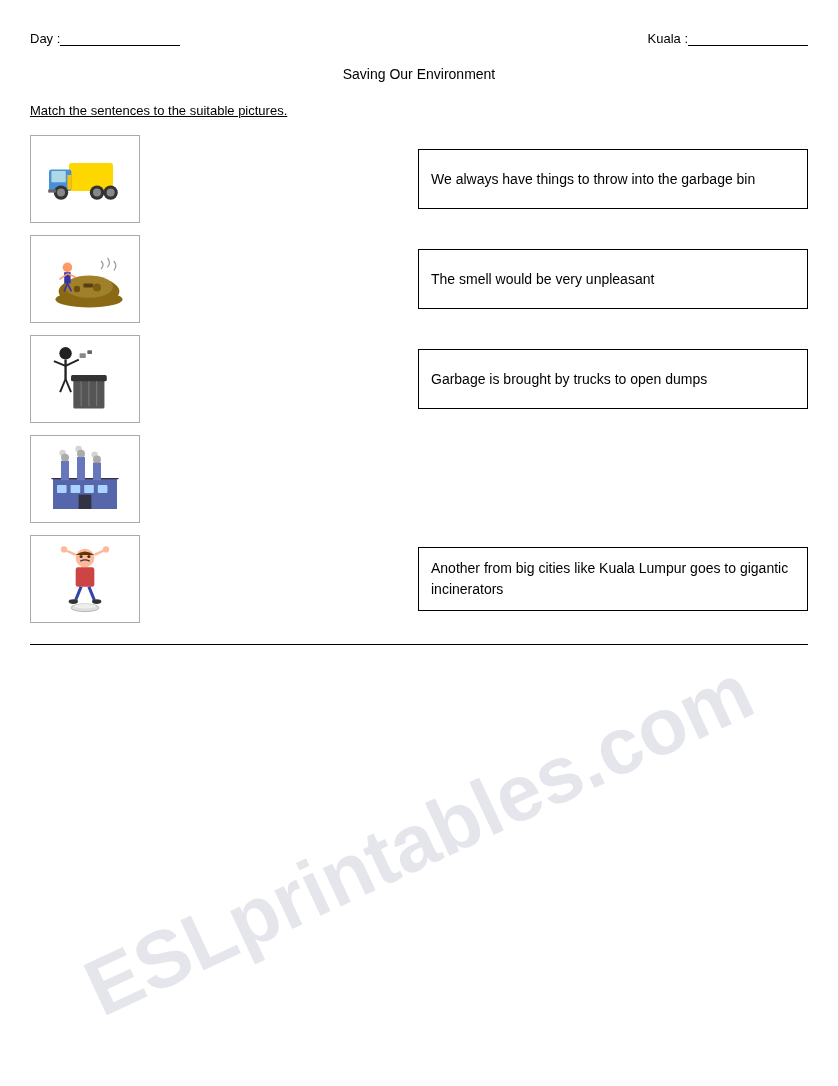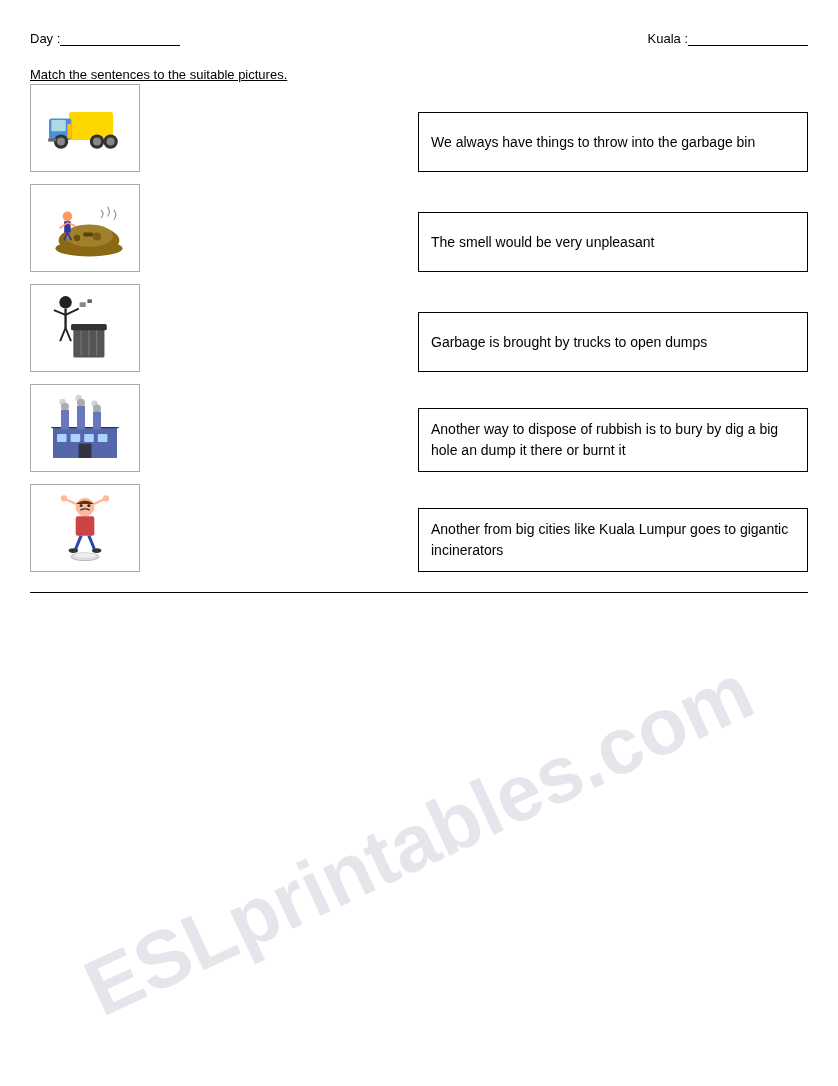--- a/index.html
+++ b/index.html
@@ -46,32 +46,33 @@
 
     .page-title {
       text-align: center;
       font-size: 14px;
       margin-bottom: 20px;
     }
 
     .instruction {
       text-decoration: underline;
       font-size: 13px;
+      margin-bottom: 16px;
       display: inline-block;
     }
 
     .matching-area {
       display: flex;
       flex-direction: column;
       gap: 10px;
     }
 
     .match-row {
       display: flex;
-      align-items: flex-end;
+      align-items: center;
       min-height: 90px;
       gap: 0;
     }
 
     .picture-box {
       width: 110px;
       min-width: 110px;
       height: 88px;
       border: 1px solid #aaa;
       display: flex;
@@ -134,20 +135,23 @@
     <div class="day-field">
       <span>Day :</span>
       <span class="underline-blank"></span>
     </div>
     <div class="date-field">
       <span>Kuala :</span>
       <span class="underline-blank"></span>
     </div>
   </div>
 
+  <div class="page-title">
+    <span>Saving Our Environment</span>
+  </div>
 
   <div>
     <span class="instruction">Match the sentences to the suitable pictures.</span>
   </div>
 
   <div class="matching-area">
 
     <div class="match-row">
       <div class="picture-box pic-truck">
         <svg viewBox="0 0 100 80" xmlns="http://www.w3.org/2000/svg">
@@ -253,23 +257,20 @@
           <rect x="60" y="22" width="10" height="22" fill="#6677BB"></rect>
 
           <circle cx="25" cy="16" r="5" fill="#888" opacity="0.7"></circle>
           <circle cx="22" cy="10" r="4" fill="#aaa" opacity="0.5"></circle>
           <circle cx="45" cy="11" r="5" fill="#888" opacity="0.7"></circle>
           <circle cx="42" cy="5" r="4" fill="#aaa" opacity="0.5"></circle>
           <circle cx="65" cy="18" r="5" fill="#888" opacity="0.7"></circle>
           <circle cx="62" cy="12" r="4" fill="#aaa" opacity="0.5"></circle>
         </svg>
       </div>
-      <div class="sentence-box">
-        <span>Another way to dispose of rubbish is to bury by dig a big hole an dump it there or burnt it</span>
-      </div>
     </div>
 
     <div class="match-row">
       <div class="picture-box pic-sick">
         <svg viewBox="0 0 100 90" xmlns="http://www.w3.org/2000/svg">
 
           <circle cx="50" cy="18" r="12" fill="#FFB899"></circle>
 
           <path d="M38 14 Q50 5 62 14" fill="#663300"></path>
 

